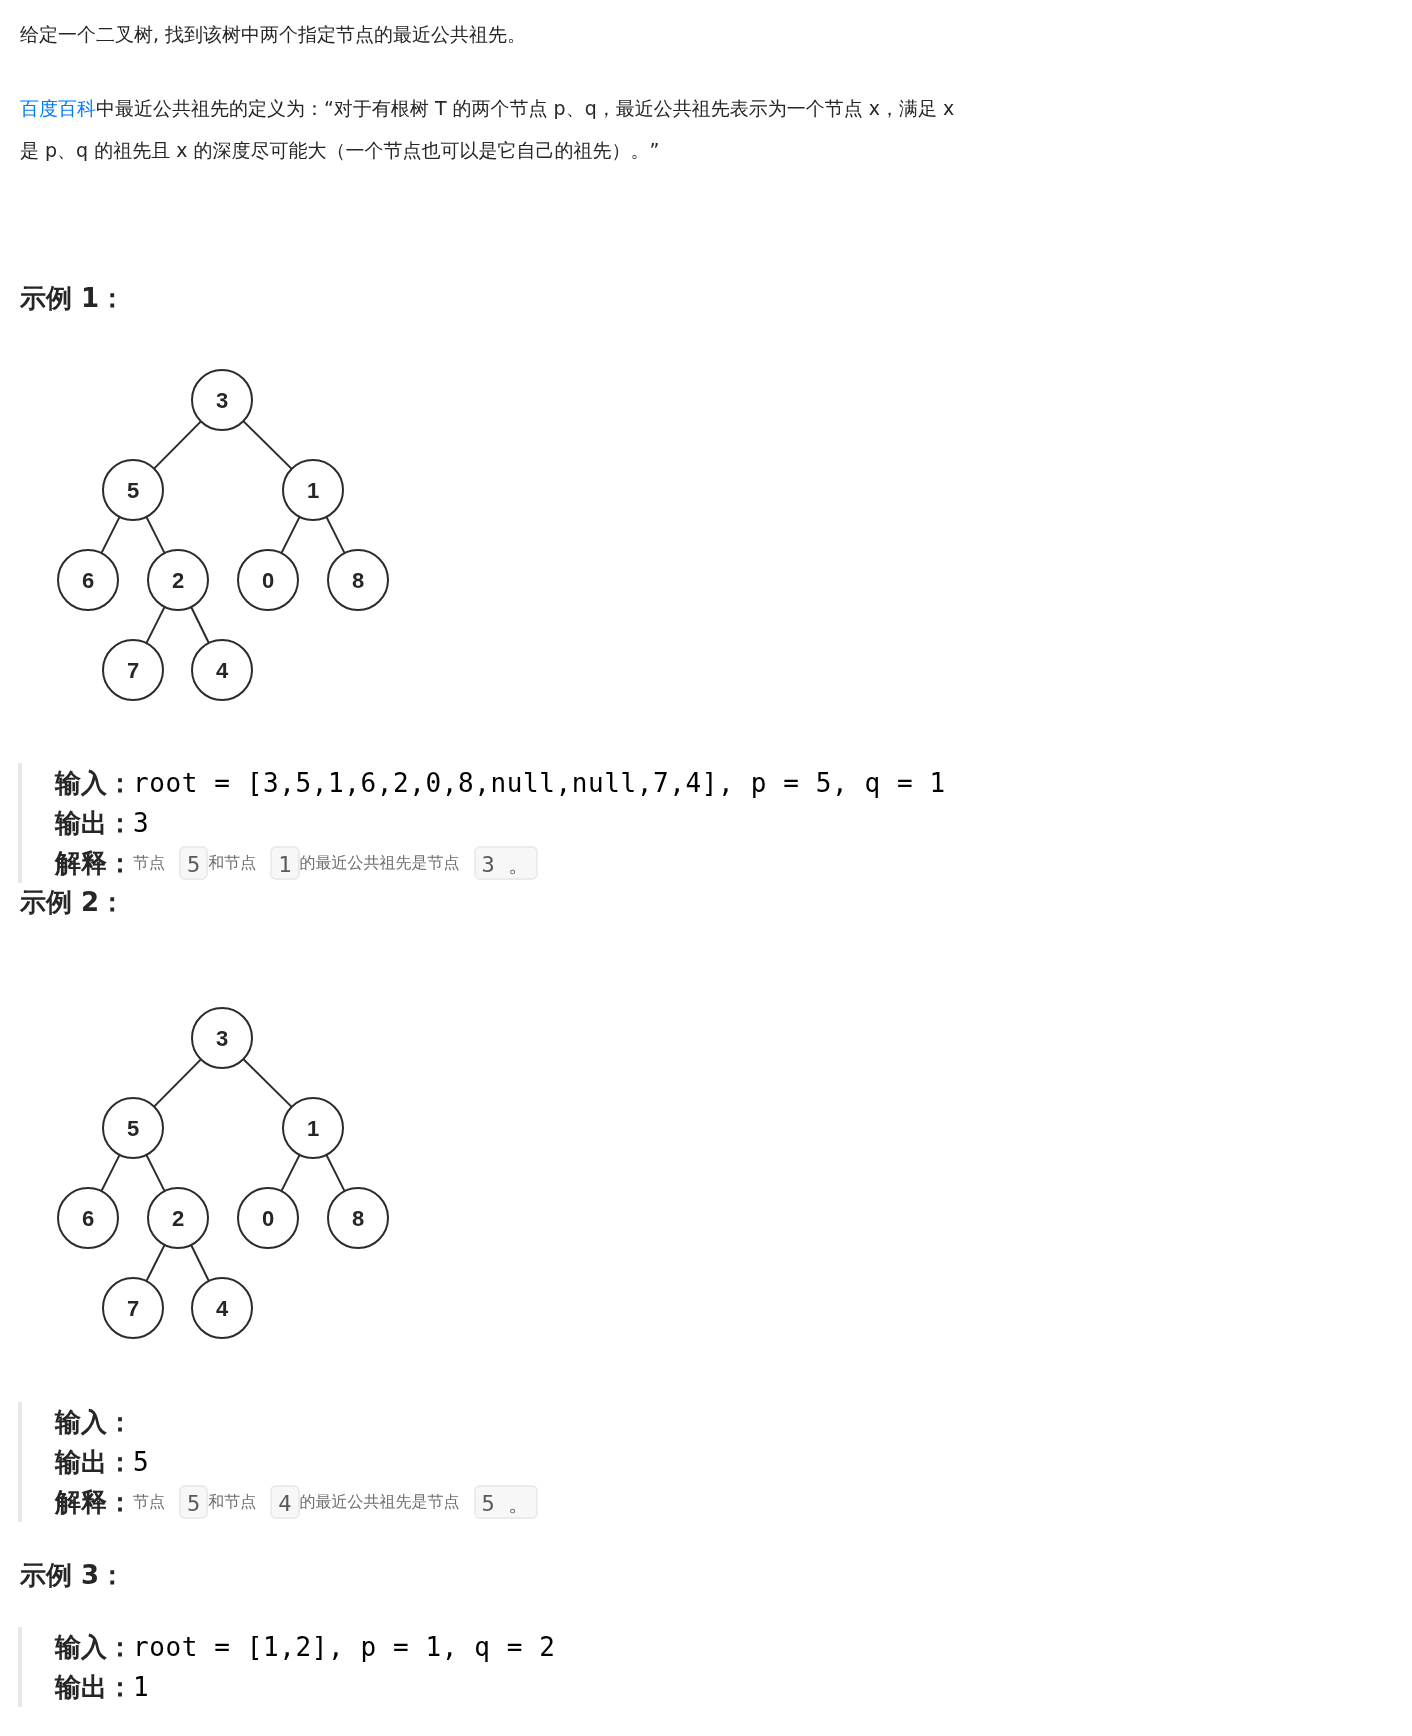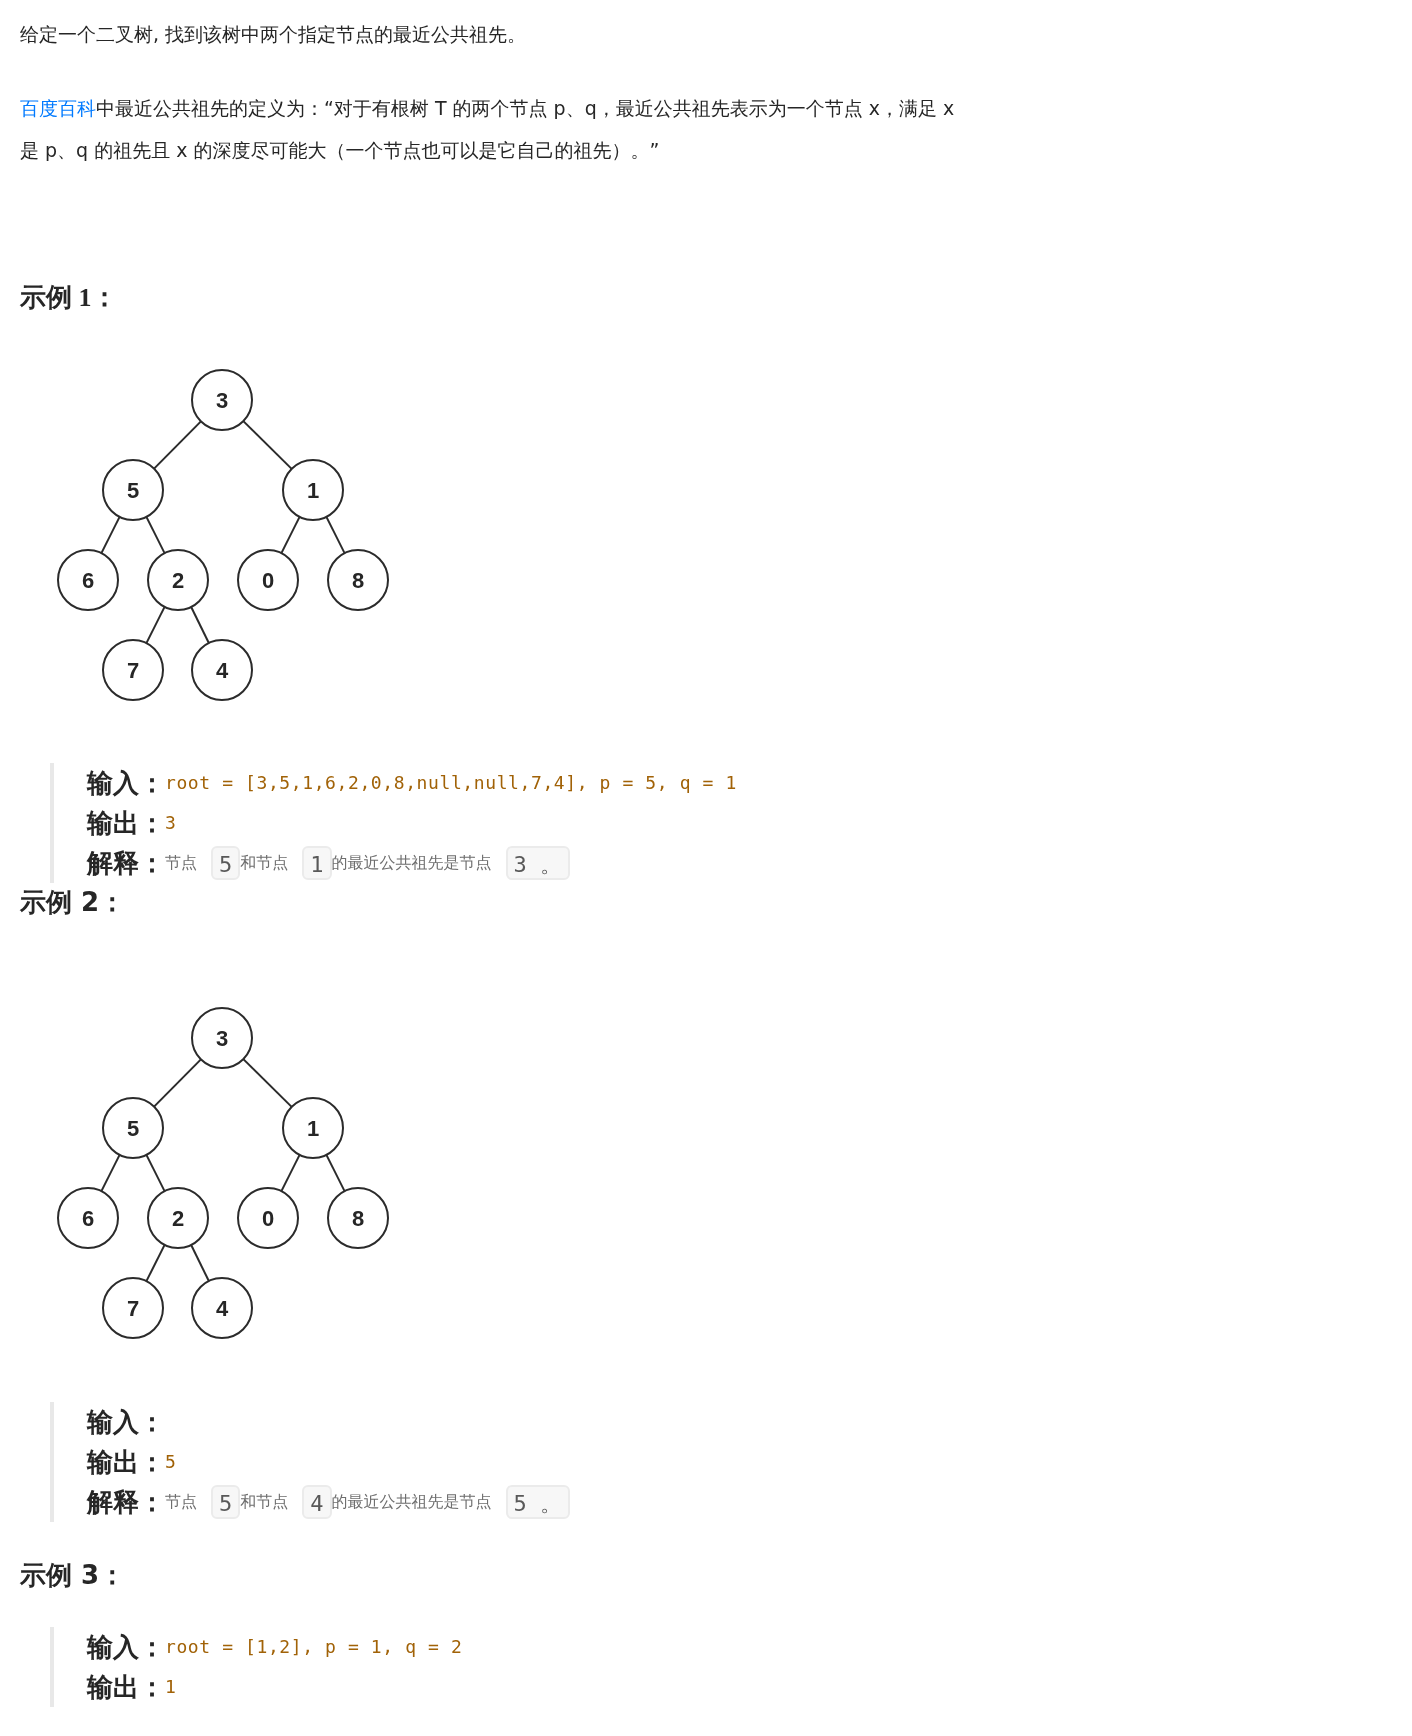--- a/index.html
+++ b/index.html
@@ -42,39 +42,38 @@
       font-family: "Liberation Sans", "DejaVu Sans", sans-serif;
       font-size: 22px;
       font-weight: bold;
       fill: #262626;
     }
     .example {
       position: absolute;
       left: 18px;
       border-left: 4px solid #e8e8e8;
       padding-left: 33px;
-      margin-left: 32px;
     }
     .ex-line {
       height: 40px;
       line-height: 40px;
       font-size: 26px;
       white-space: nowrap;
       display: flex;
       align-items: center;
     }
     .ex-label {
       font-weight: bold;
       color: #262626;
       font-family: "DejaVu Sans", sans-serif;
     }
     .ex-mono {
       font-family: "DejaVu Sans Mono", "Liberation Mono", monospace;
-      color: #a16207;
-      font-size: 18px;
+      color: #000000;
+      font-size: 26px;
       letter-spacing: 0.6px;
     }
     .ex-text {
       color: #6e6e6e;
       font-size: 16px;
     }
     .chip {
       display: inline-block;
       font-family: "DejaVu Sans Mono", "Liberation Mono", monospace;
       font-size: 22px;
@@ -94,21 +93,21 @@
 
 <div class="p" style="top:13px;">
   <span>给定一个二叉树, 找到该树中两个指定节点的最近公共祖先。</span>
 </div>
 
 <div class="p" style="top:87px;">
   <a class="link" href="#">百度百科</a><span>中最近公共祖先的定义为：“对于有根树 T 的两个节点 p、q，最近公共祖先表示为一个节点 x，满足 x</span><br>
   <span>是 p、q 的祖先且 x 的深度尽可能大（</span><span class="bold">一个节点也可以是它自己的祖先</span><span>）。”</span>
 </div>
 
-<div class="heading" style="top:278px;font-family:Liberation Serif, serif;">示例 1：</div>
+<div class="heading" style="top:278px;">示例 1：</div>
 
 <div class="tree" style="top:338px;">
   <svg id="tree0" width="420" height="370">
       <line x1="200.9056352559254" y1="83.33138007827769" x2="154.0943647440746" y2="130.66861992172232" stroke="#2b2b2b" stroke-width="2"></line>
       <line x1="243.3300779163592" y1="83.09568145573985" x2="291.6699220836408" y2="130.90431854426015" stroke="#2b2b2b" stroke-width="2"></line>
       <line x1="119.58359213500127" y1="178.83281572999746" x2="101.41640786499873" y2="215.16718427000254" stroke="#2b2b2b" stroke-width="2"></line>
       <line x1="146.41640786499875" y1="178.83281572999746" x2="164.58359213500125" y2="215.16718427000254" stroke="#2b2b2b" stroke-width="2"></line>
       <line x1="299.58359213500125" y1="178.83281572999746" x2="281.41640786499875" y2="215.16718427000254" stroke="#2b2b2b" stroke-width="2"></line>
       <line x1="326.41640786499875" y1="178.83281572999746" x2="344.58359213500125" y2="215.16718427000254" stroke="#2b2b2b" stroke-width="2"></line>
       <line x1="164.58359213500125" y1="268.8328157299975" x2="146.41640786499875" y2="305.1671842700025" stroke="#2b2b2b" stroke-width="2"></line>

